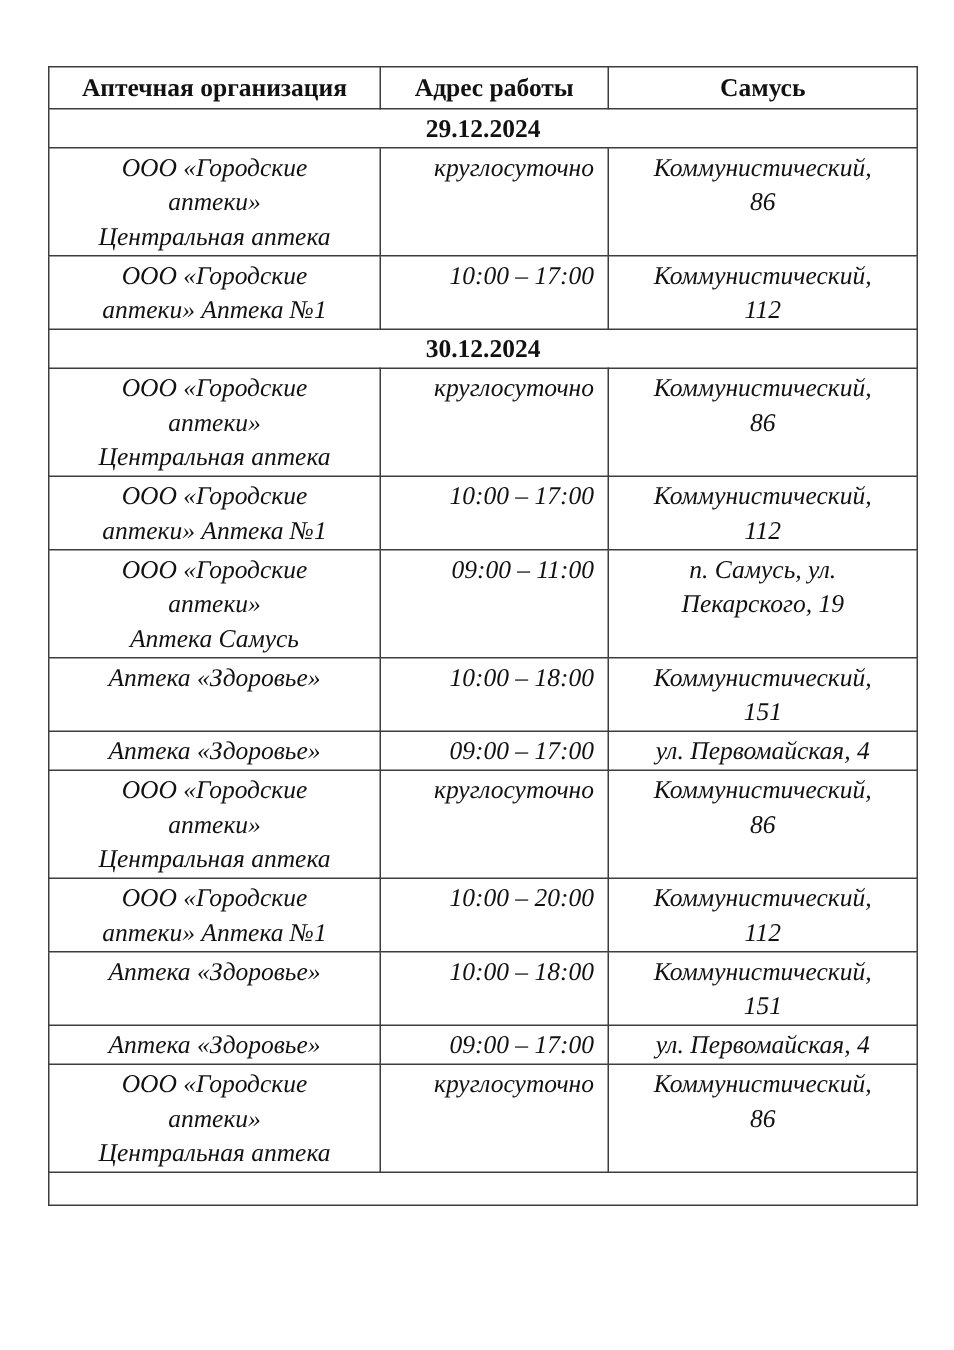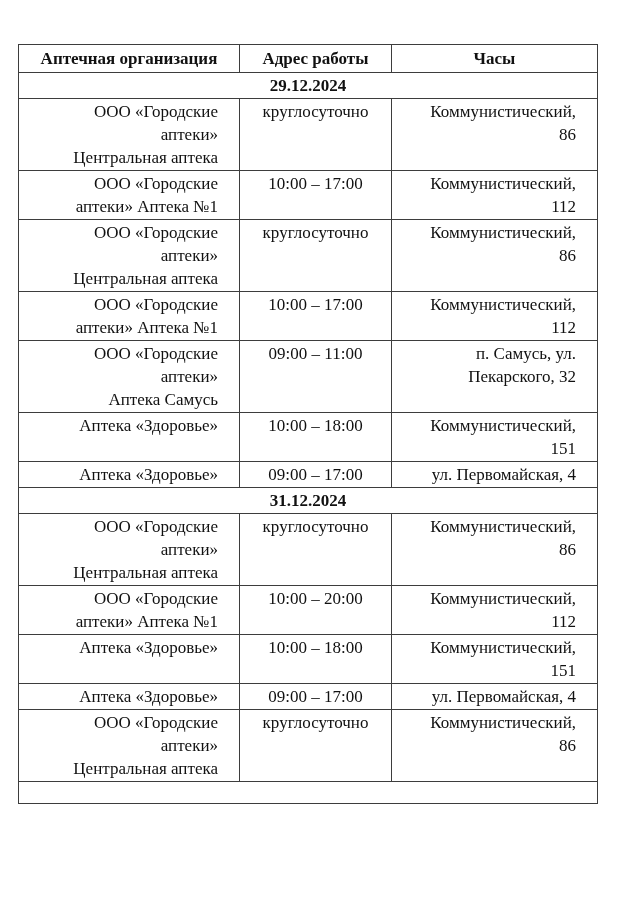--- a/index.html
+++ b/index.html
@@ -16,80 +16,83 @@
   }
   .page {
     position: relative;
     width: 636px;
     height: 900px;
     background: #ffffff;
   }
   table.schedule {
     position: absolute;
     top: 44px;
-    left: 18px;
+    left: 32px;
     width: 579px;
     border-collapse: collapse;
     table-layout: fixed;
   }
   table.schedule col.c1 { width: 221px; }
   table.schedule col.c2 { width: 152px; }
   table.schedule col.c3 { width: 206px; }
   table.schedule th,
   table.schedule td {
     border: 1.4px solid #3d3d3d;
     font-size: 17px;
     line-height: 23px;
     vertical-align: top;
-    padding: 1px 21px;
+    padding: 1px 9px;
     white-space: pre-line;
     overflow: hidden;
   }
   table.schedule th {
     font-weight: bold;
     text-align: center;
     padding: 2px 4px;
   }
   td.date-cell {
     font-weight: bold;
     text-align: center;
     padding: 0 4px;
     line-height: 23px;
     white-space: normal;
   }
   td.org-cell {
-    text-align: right;
+    text-align: center;
+    font-style: italic;
   }
   td.hours-cell {
-    text-align: center;
+    text-align: right;
+    font-style: italic;
   }
   td.address-cell {
-    text-align: right;
+    text-align: center;
     padding-left: 5px;
+    font-style: italic;
   }
   tr.empty-row td {
     height: 21px;
     padding: 0;
   }
 </style>
 </head>
 <body>
 
 <div class="page">
   <table class="schedule">
     <colgroup>
       <col class="c1">
       <col class="c2">
       <col class="c3">
     </colgroup>
     <thead>
         <tr>
           <th>Аптечная организация</th>
           <th>Адрес работы</th>
-          <th>Часы</th>
+          <th>Самусь</th>
         </tr>
       </thead>
     <tbody>
         <tr>
           <td colspan="3" class="date-cell">29.12.2024</td>
         </tr>
         <tr>
           <td class="org-cell">ООО «Городские
 аптеки»
 Центральная аптека</td>
@@ -98,55 +101,55 @@
 86</td>
         </tr>
         <tr>
           <td class="org-cell">ООО «Городские
 аптеки» Аптека №1</td>
           <td class="hours-cell">10:00 – 17:00</td>
           <td class="address-cell">Коммунистический,
 112</td>
         </tr>
         <tr>
+          <td colspan="3" class="date-cell">30.12.2024</td>
+        </tr>
+        <tr>
           <td class="org-cell">ООО «Городские
 аптеки»
 Центральная аптека</td>
           <td class="hours-cell">круглосуточно</td>
           <td class="address-cell">Коммунистический,
 86</td>
         </tr>
         <tr>
           <td class="org-cell">ООО «Городские
 аптеки» Аптека №1</td>
           <td class="hours-cell">10:00 – 17:00</td>
           <td class="address-cell">Коммунистический,
 112</td>
         </tr>
         <tr>
           <td class="org-cell">ООО «Городские
 аптеки»
 Аптека Самусь</td>
           <td class="hours-cell">09:00 – 11:00</td>
           <td class="address-cell">п. Самусь, ул.
-Пекарского, 32</td>
+Пекарского, 19</td>
         </tr>
         <tr>
           <td class="org-cell">Аптека «Здоровье»</td>
           <td class="hours-cell">10:00 – 18:00</td>
           <td class="address-cell">Коммунистический,
 151</td>
         </tr>
         <tr>
           <td class="org-cell">Аптека «Здоровье»</td>
           <td class="hours-cell">09:00 – 17:00</td>
           <td class="address-cell">ул. Первомайская, 4</td>
-        </tr>
-        <tr>
-          <td colspan="3" class="date-cell">31.12.2024</td>
         </tr>
         <tr>
           <td class="org-cell">ООО «Городские
 аптеки»
 Центральная аптека</td>
           <td class="hours-cell">круглосуточно</td>
           <td class="address-cell">Коммунистический,
 86</td>
         </tr>
         <tr>

